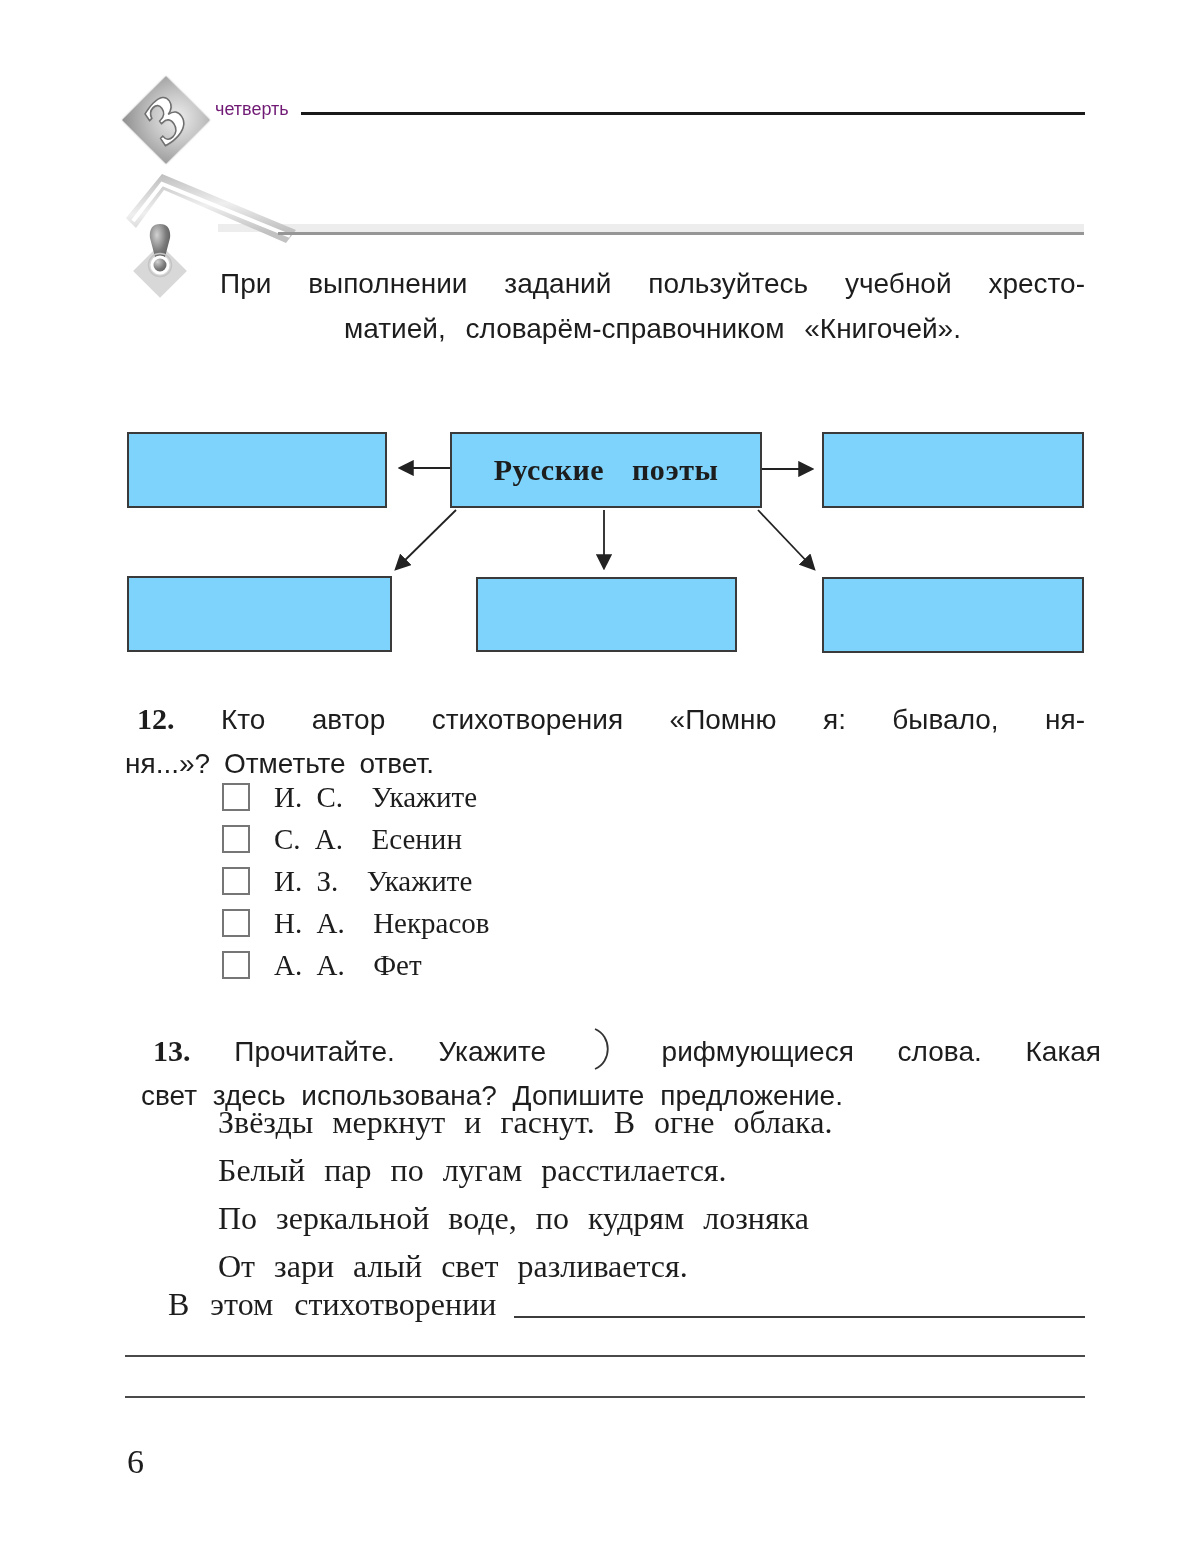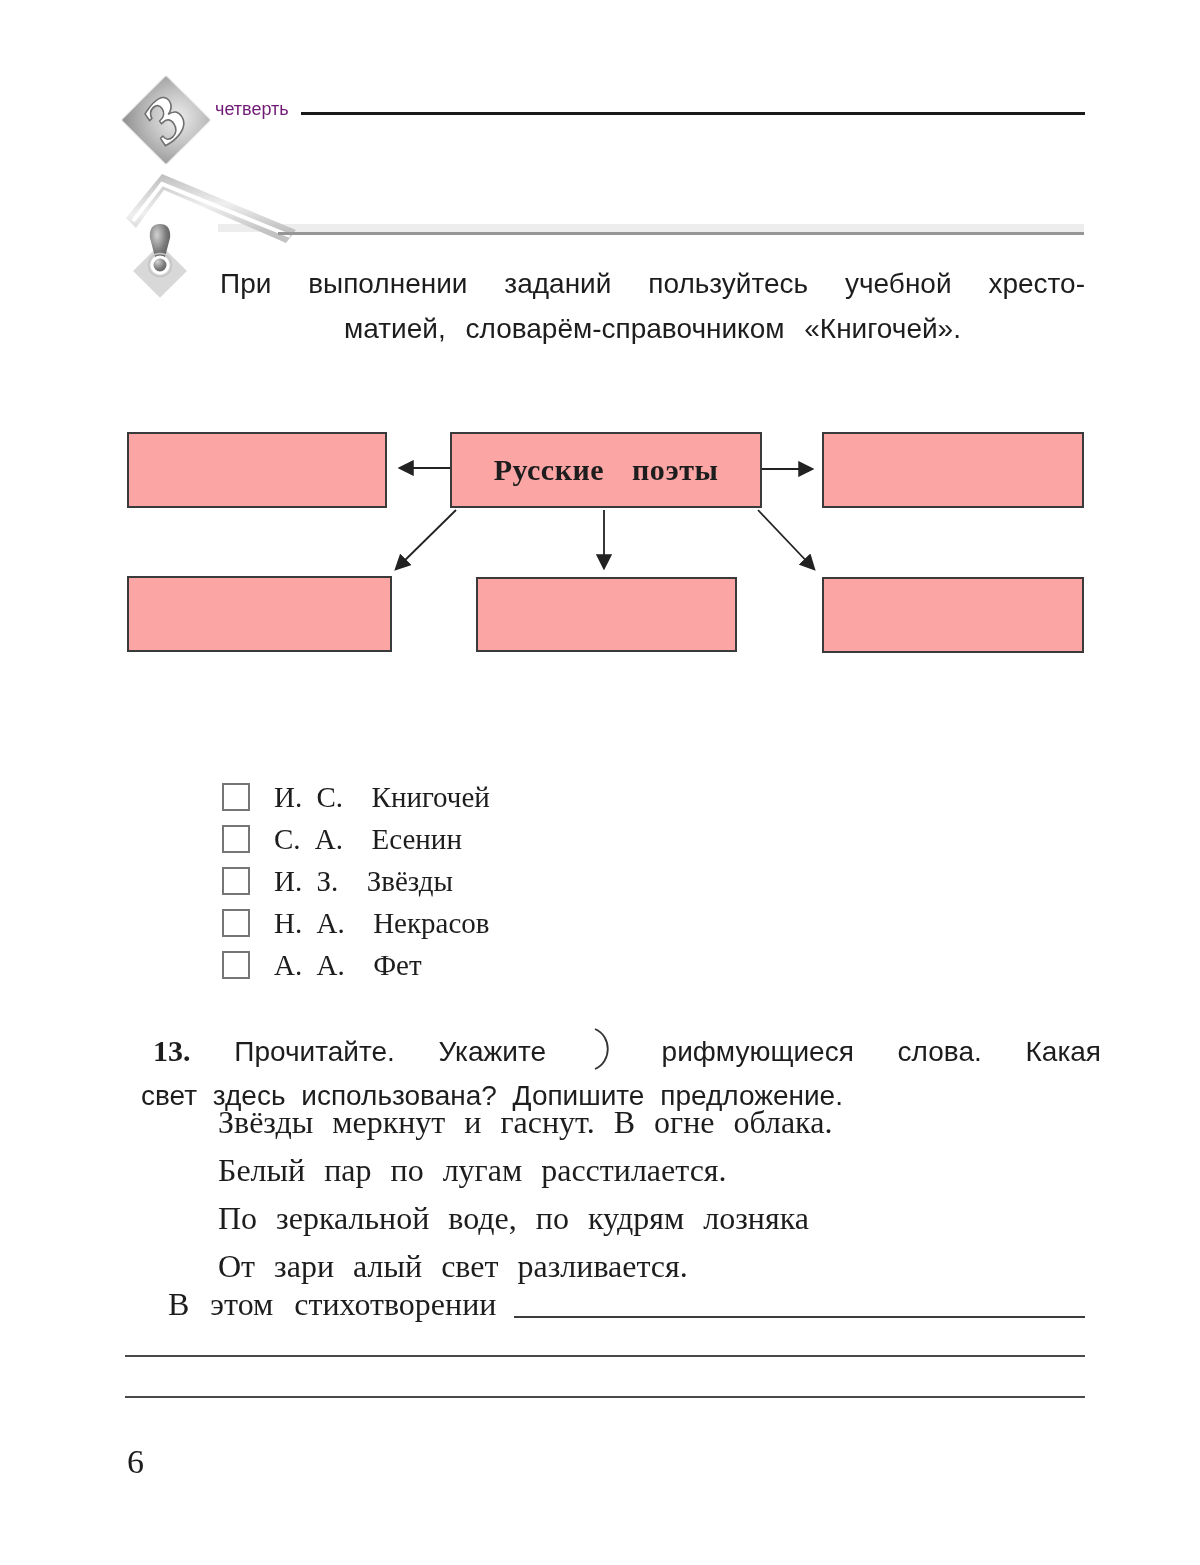--- a/index.html
+++ b/index.html
@@ -29,21 +29,21 @@
   .sp6{word-spacing:6px;}
 
   
   .tnum{font-family:"Liberation Serif","DejaVu Serif",serif;font-weight:bold;font-size:30px;}
   .task11{position:absolute;left:150px;top:366px;font-size:28px;}
   .task11 .tnum{margin-right:26px;}
   .task-block{position:absolute;left:125px;width:960px;font-size:28px;line-height:44px;}
   .task-block .l1{text-indent:12px;}
 
   
-  .sbox{position:absolute;background:#fca5a5;border:2px solid #3a3a3a;box-sizing:border-box;}
+  .sbox{position:absolute;background:#7dd3fc;border:2px solid #3a3a3a;box-sizing:border-box;}
   .sbox.center{display:flex;align-items:center;justify-content:center;
                font-family:"Liberation Serif","DejaVu Serif",serif;font-weight:bold;
                font-size:30px;word-spacing:20px;letter-spacing:.5px;}
   .arrows{position:absolute;left:0;top:420px;}
 
   
   .options{position:absolute;left:222px;top:783px;}
   .opt{display:flex;align-items:center;height:28px;margin-bottom:14px;}
   .cbox{width:28px;height:28px;border:2px solid #767676;box-sizing:border-box;background:#fff;}
   .opt-label{margin-left:24px;font-family:"Liberation Serif","DejaVu Serif",serif;
@@ -121,33 +121,40 @@
         <path d="M0 0 L10 5 L0 10 z" fill="#222"></path>
       </marker>
     </defs>
     <line x1="450" y1="48" x2="400" y2="48" stroke="#222" stroke-width="1.8" marker-end="url(#ah)"></line>
     <line x1="762" y1="49" x2="812" y2="49" stroke="#222" stroke-width="1.8" marker-end="url(#ah)"></line>
     <line x1="456" y1="90" x2="396" y2="149" stroke="#222" stroke-width="1.8" marker-end="url(#ah)"></line>
     <line x1="604" y1="90" x2="604" y2="148" stroke="#222" stroke-width="1.8" marker-end="url(#ah)"></line>
     <line x1="758" y1="90" x2="814" y2="149" stroke="#222" stroke-width="1.8" marker-end="url(#ah)"></line>
   </svg>
 
+  <div class="task-block" style="top:697px;">
+    <div class="l1 just">
+      <span class="tnum">12.</span>
+      <span>Кто автор стихотворения «Помню я: бывало, ня-</span>
+    </div>
+    <div class="sp6">ня...»? Отметьте ответ.</div>
+  </div>
 
   <div class="options">
     <div class="opt">
       <div class="cbox"></div>
-      <span class="opt-label">И. С.  Книгочей</span>
+      <span class="opt-label">И. С.  Укажите</span>
     </div>
     <div class="opt">
       <div class="cbox"></div>
       <span class="opt-label">С. А.  Есенин</span>
     </div>
     <div class="opt">
       <div class="cbox"></div>
-      <span class="opt-label">И. З.  Звёзды</span>
+      <span class="opt-label">И. З.  Укажите</span>
     </div>
     <div class="opt">
       <div class="cbox"></div>
       <span class="opt-label">Н. А.  Некрасов</span>
     </div>
     <div class="opt">
       <div class="cbox"></div>
       <span class="opt-label">А. А.  Фет</span>
     </div>
   </div>

